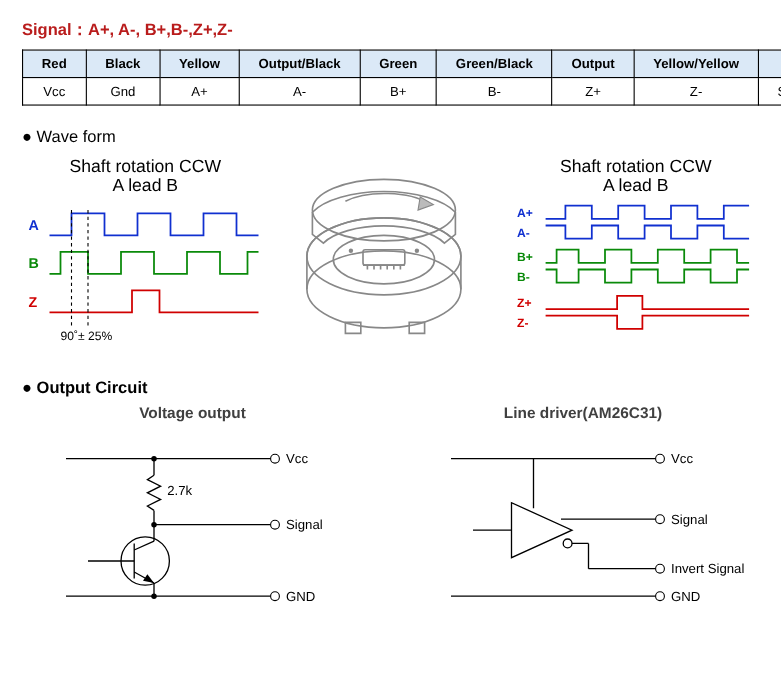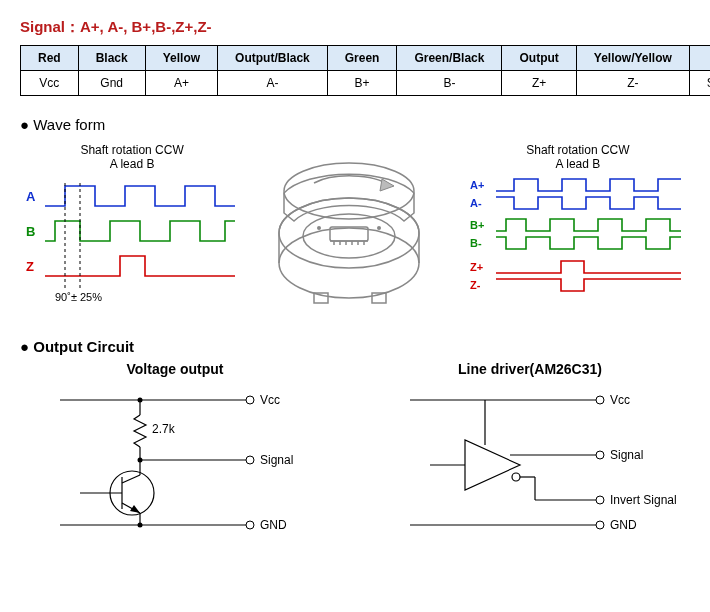--- a/index.html
+++ b/index.html
@@ -40,34 +40,34 @@
   }
   .bullet::before { content: "● "; }
   .wave-row {
     display: flex;
     gap: 10px;
     align-items: flex-start;
     margin-top: 10px;
   }
   .wave-left, .wave-right { flex: 1; }
   .wave-center { flex: 0.9; }
-  .wave-caption { text-align: center; font-size: 12px; }
+  .wave-caption { text-align: center; font-size: 16px; }
   .label-a { fill: #1030d0; font-size: 13px; font-weight: bold; }
   .label-b { fill: #0a8a0a; font-size: 13px; font-weight: bold; }
   .label-z { fill: #d00000; font-size: 13px; font-weight: bold; }
   .small-label { font-size: 11px; font-weight: bold; font-family: Arial,sans-serif; }
   .stroke-a { stroke:#1030d0; stroke-width:1.6; fill:none; }
   .stroke-b { stroke:#0a8a0a; stroke-width:1.6; fill:none; }
   .stroke-z { stroke:#d00000; stroke-width:1.6; fill:none; }
   .stroke-k { stroke:#000; stroke-width:1.2; fill:none; }
   .dash { stroke:#000; stroke-width:1; stroke-dasharray:3 3; fill:none; }
   .enc-stroke { stroke:#888; stroke-width:1.5; fill:none; }
   .circ-row { display:flex; gap:40px; margin-top:4px; }
   .circ-col { flex:1; }
-  .circ-title { color:#000000; font-weight:bold; text-align:center; font-size:14px; margin-bottom:8px; }
+  .circ-title { color:#404040; font-weight:bold; text-align:center; font-size:14px; margin-bottom:19px; }
   .ohdr { font-weight:bold; font-size:15px; }
   text { font-family: Arial, sans-serif; }
 </style>
 </head>
 <body>
 
 <div class="signal-header">Signal：A+, A-, B+,B-,Z+,Z-</div>
 
 <table class="wire">
   <tbody>

